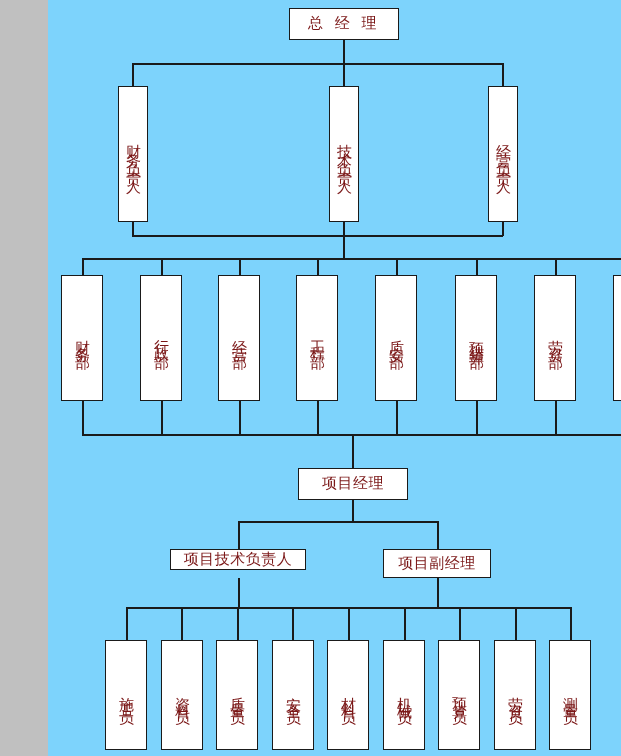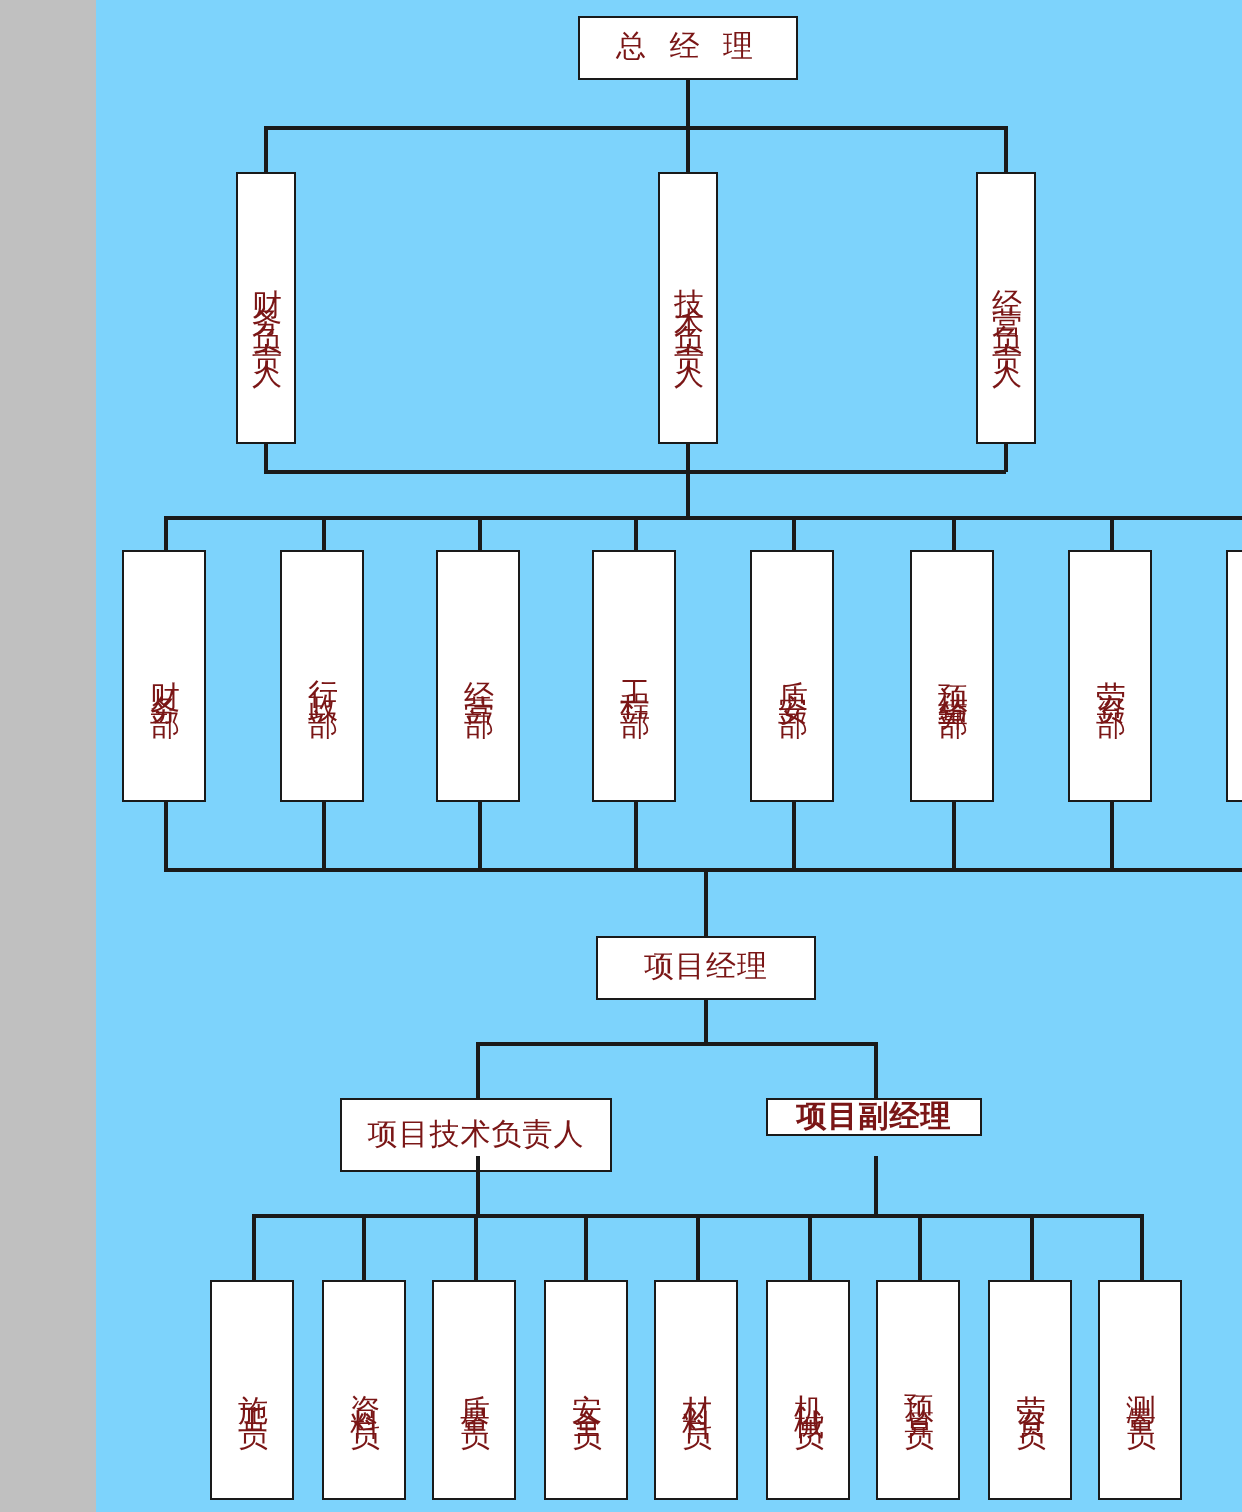--- a/index.html
+++ b/index.html
@@ -152,24 +152,24 @@
 
   <div class="box horiz" style="left:250px; top:468px; width:110px; height:32px;justify-content:center;">
     <span class="label">项目经理</span>
   </div>
 
   <div class="line v" style="left:304px; top:500px; height:22px;"></div>
   <div class="line h" style="left:190px; top:521px; width:200px;"></div>
   <div class="line v" style="left:190px; top:521px; height:28px;"></div>
   <div class="line v" style="left:389px; top:521px; height:28px;"></div>
 
-  <div class="box horiz" style="left:122px; top:549px; width:136px; height:37px;">
+  <div class="box horiz" style="left:122px; top:549px; width:136px; height:21px;">
     <span class="label">项目技术负责人</span>
   </div>
-  <div class="box horiz" style="left:335px; top:549px; width:108px; height:19px;font-weight:bold;">
+  <div class="box horiz" style="left:335px; top:549px; width:108px; height:29px;">
     <span class="label">项目副经理</span>
   </div>
 
   <div class="line v" style="left:190px; top:578px; height:30px;"></div>
   <div class="line v" style="left:389px; top:578px; height:30px;"></div>
   <div class="line h" style="left:78px; top:607px; width:445px;"></div>
   <div class="line v" style="left:78px; top:607px; height:33px;"></div>
   <div class="line v" style="left:133px; top:607px; height:33px;"></div>
   <div class="line v" style="left:189px; top:607px; height:33px;"></div>
   <div class="line v" style="left:244px; top:607px; height:33px;"></div>

